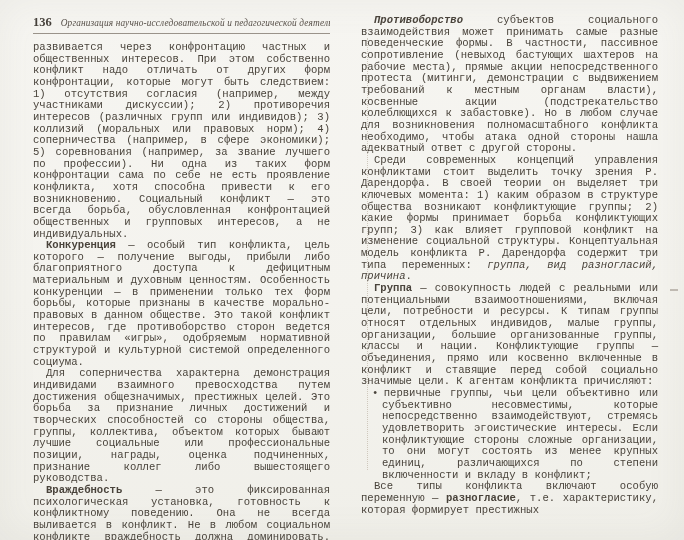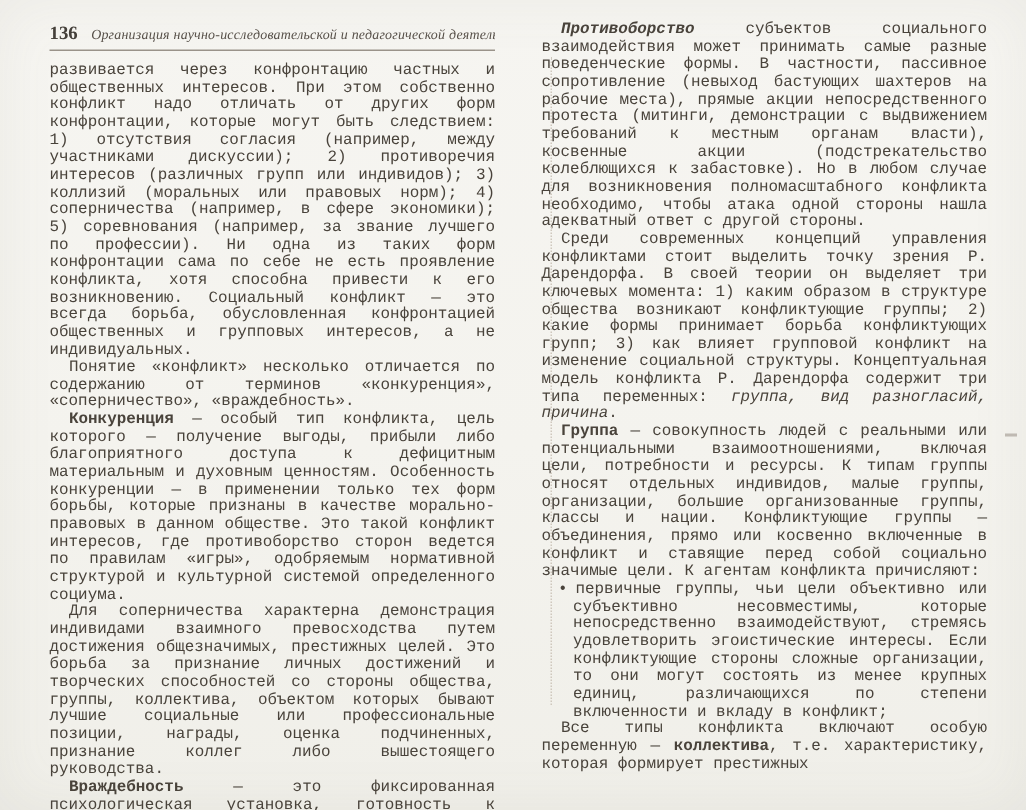--- a/index.html
+++ b/index.html
@@ -55,33 +55,32 @@
 
 <div class="spread">
 
   <div class="page left">
     <div class="pagehead">
       <span class="pnum">136</span>
       <span class="rhead">Организация научно-исследовательской и педагогической деятельности</span>
     </div>
     <div class="body">
         <p class="para noindent"><span>развивается через конфронтацию частных и общественных интересов. При этом собственно конфликт надо отличать от других форм конфронтации, которые могут быть следствием: 1) отсутствия согласия (например, между участниками дискуссии); 2) противоречия интересов (различных групп или индивидов); 3) коллизий (моральных или правовых норм); 4) соперничества (например, в сфере экономики); 5) соревнования (например, за звание лучшего по профессии). Ни одна из таких форм конфронтации сама по себе не есть проявление конфликта, хотя способна привести к его возникновению. Социальный конфликт — это всегда борьба, обусловленная конфронтацией общественных и групповых интересов, а не индивидуальных.</span></p>
-        <p class="para"><span>Понятие «конфликт» несколько отличается по содержанию от терминов «конкуренция», «соперничество», «враждебность».</span></p>
         <p class="para"><span class="seg-b">Конкуренция</span><span> — особый тип конфликта, цель которого — получение выгоды, прибыли либо благоприятного доступа к дефицитным материальным и духовным ценностям. Особенность конкуренции — в применении только тех форм борьбы, которые признаны в качестве морально-правовых в данном обществе. Это такой конфликт интересов, где противоборство сторон ведется по правилам «игры», одобряемым нормативной структурой и культурной системой определенного социума.</span></p>
         <p class="para"><span>Для соперничества характерна демонстрация индивидами взаимного превосходства путем достижения общезначимых, престижных целей. Это борьба за признание личных достижений и творческих способностей со стороны общества, группы, коллектива, объектом которых бывают лучшие социальные или профессиональные позиции, награды, оценка подчиненных, признание коллег либо вышестоящего руководства.</span></p>
         <p class="para"><span class="seg-b">Враждебность</span><span> — это фиксированная психологическая установка, готовность к конфликтному поведению. Она не всегда выливается в конфликт. Не в любом социальном конфликте враждебность должна доминировать. Поэтому различные типы конфликтов и даже разные фазы одного и того же конфликтного процесса характеризуются неодинаковой степенью враждебности отношений сторон друг к другу.</span></p>
       </div>
   </div>
 
   <div class="page right">
     <div class="body">
         <p class="para"><span class="seg-b seg-i">Противоборство</span><span> субъектов социального взаимодействия может принимать самые разные поведенческие формы. В частности, пассивное сопротивление (невыход бастующих шахтеров на рабочие места), прямые акции непосредственного протеста (митинги, демонстрации с выдвижением требований к местным органам власти), косвенные акции (подстрекательство колеблющихся к забастовке). Но в любом случае для возникновения полномасштабного конфликта необходимо, чтобы атака одной стороны нашла адекватный ответ с другой стороны.</span></p>
         <p class="para"><span>Среди современных концепций управления конфликтами стоит выделить точку зрения Р. Дарендорфа. В своей теории он выделяет три ключевых момента: 1) каким образом в структуре общества возникают конфликтующие группы; 2) какие формы принимает борьба конфликтующих групп; 3) как влияет групповой конфликт на изменение социальной структуры. Концептуальная модель конфликта Р. Дарендорфа содержит три типа переменных: </span><span class="seg-i">группа, вид разногласий, причина</span><span>.</span></p>
         <p class="para"><span class="seg-b">Группа</span><span> — совокупность людей с реальными или потенциальными взаимоотношениями, включая цели, потребности и ресурсы. К типам группы относят отдельных индивидов, малые группы, организации, большие организованные группы, классы и нации. Конфликтующие группы — объединения, прямо или косвенно включенные в конфликт и ставящие перед собой социально значимые цели. К агентам конфликта причисляют:</span></p>
         <p class="bullet"><span>• </span><span>первичные группы, чьи цели объективно или субъективно несовместимы, которые непосредственно взаимодействуют, стремясь удовлетворить эгоистические интересы. Если конфликтующие стороны сложные организации, то они могут состоять из менее крупных единиц, различающихся по степени включенности и вкладу в конфликт;</span></p>
-        <p class="para"><span>Все типы конфликта включают особую переменную — </span><span class="seg-b">коллектива</span><span>, т.е. характеристику, которая формирует престижных</span></p>
+        <p class="para"><span>Все типы конфликта включают особую переменную — </span><span class="seg-b">разногласие</span><span>, т.е. характеристику, которая формирует престижных</span></p>
       </div>
   </div>
 
   <div class="gutter"></div>
   <div class="edge-mark"></div>
 
 </div>
 
 </body></html>

